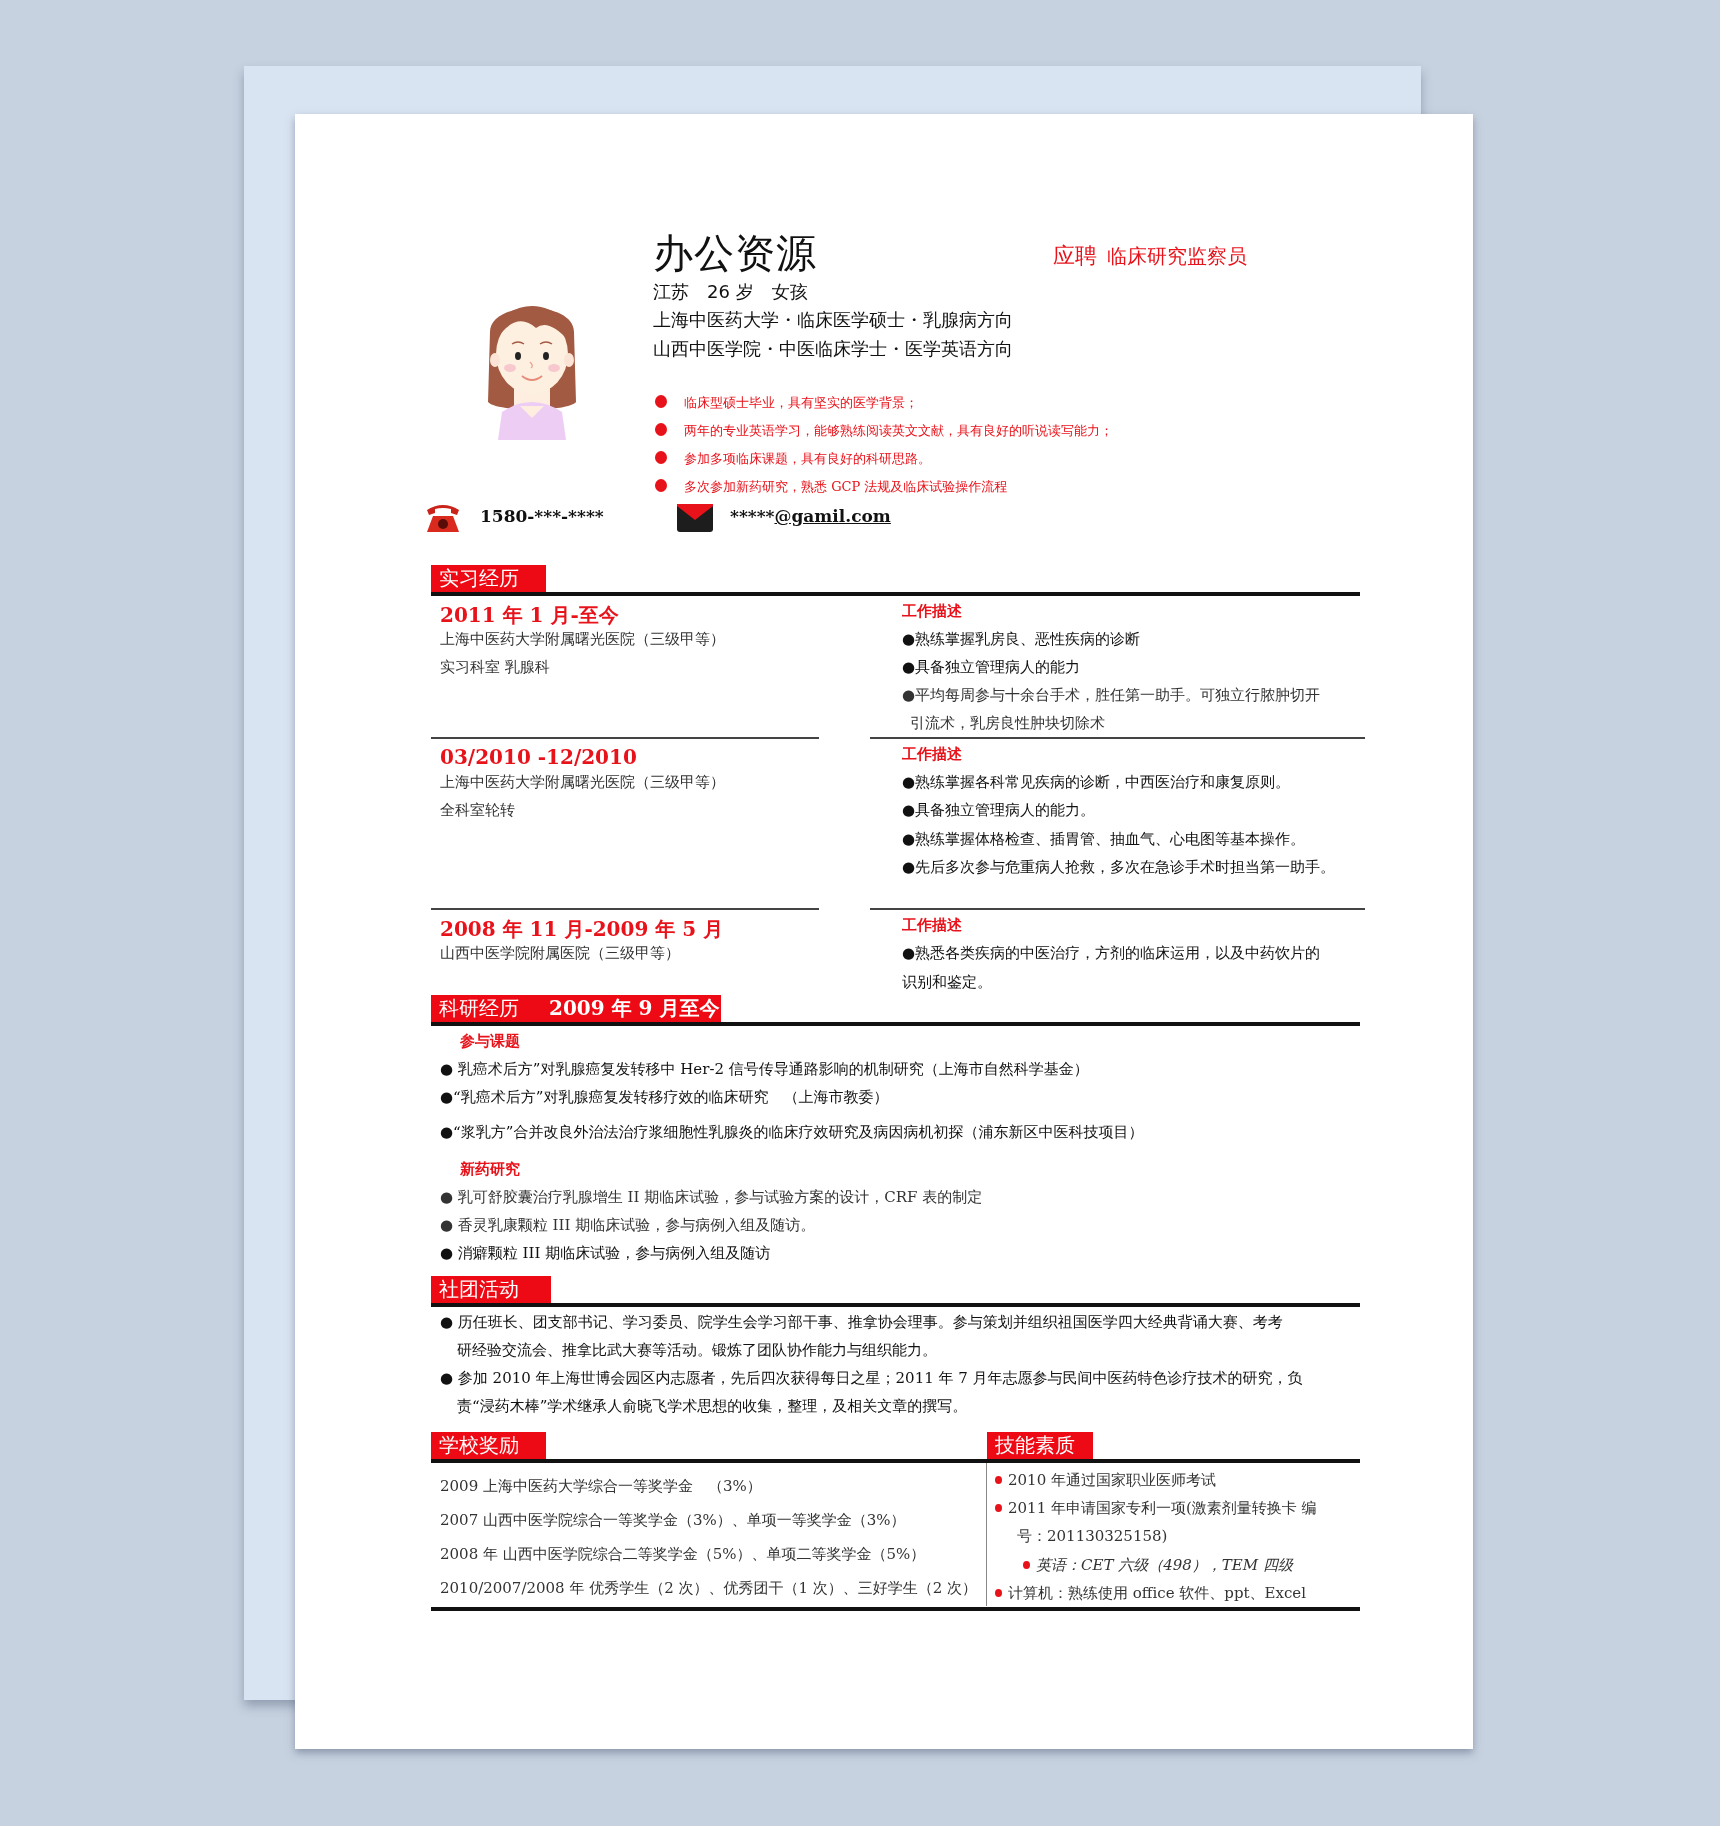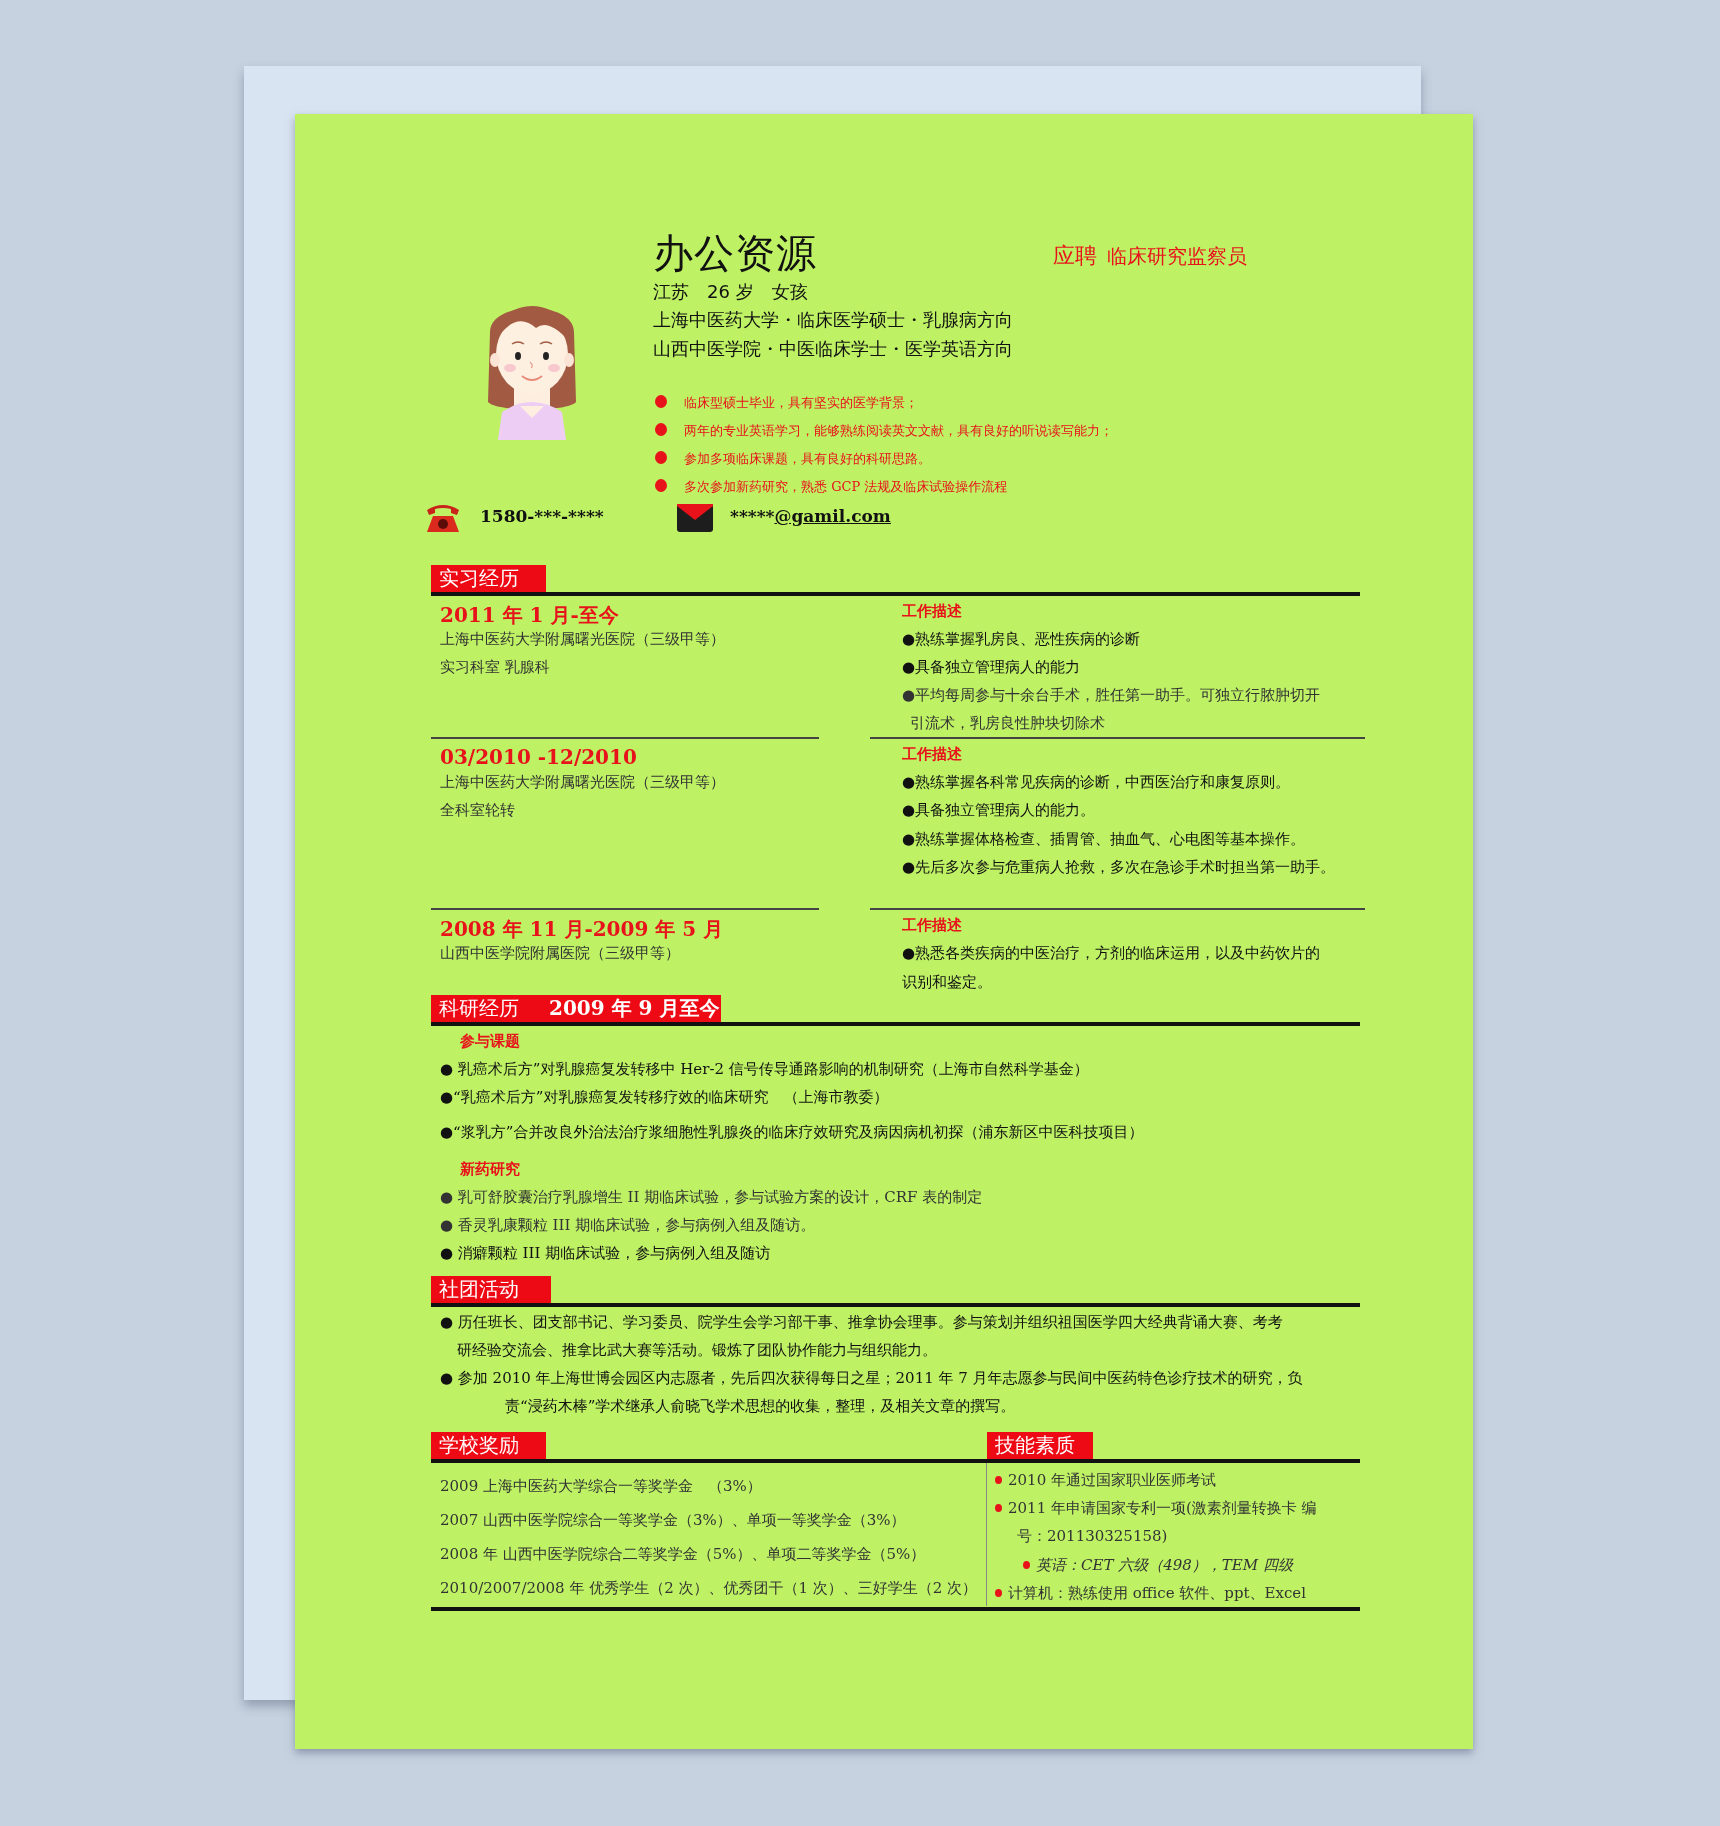--- a/index.html
+++ b/index.html
@@ -1,18 +1,18 @@
 <!DOCTYPE html>
 <html><head>
 <meta charset="utf-8">
 <style>
   html,body{margin:0;padding:0;}
   body{width:1720px;height:1826px;background:#c7d2e0;position:relative;overflow:hidden;font-family:"DejaVu Serif","Liberation Serif",serif;color:#222;}
   .back-page{position:absolute;left:244px;top:66px;width:1177px;height:1634px;background:#d9e4f2;box-shadow:0 6px 10px rgba(80,95,120,0.45);}
-  .page{position:absolute;left:295px;top:114px;width:1178px;height:1635px;background:#bef264;box-shadow:0 4px 8px rgba(80,95,120,0.5);}
+  .page{position:absolute;left:295px;top:114px;width:1178px;height:1635px;background:#ffffff;box-shadow:0 4px 8px rgba(80,95,120,0.5);}
   .abs{position:absolute;white-space:nowrap;}
   .name{font-family:"DejaVu Sans","Liberation Sans",sans-serif;font-size:40px;color:#111;letter-spacing:1px;}
   .apply{font-size:22px;color:#e8121a;font-family:"DejaVu Sans","Liberation Sans",sans-serif;}
   .apply .pos{font-size:20px;margin-left:10px;}
   .info{font-size:18px;color:#111;font-family:"DejaVu Sans","Liberation Sans",sans-serif;}
   .hl{font-size:13px;color:#e8121a;}
   .hl .dot{display:inline-block;width:12px;height:13px;border-radius:50%;background:#e8121a;margin-right:17px;vertical-align:-1px;}
   .contact{font-size:17px;font-weight:bold;color:#111;}
   .contact u{text-decoration:underline;}
   .sec-bar{position:absolute;height:27px;background:#ee0a14;color:#fff;font-family:"DejaVu Sans","Liberation Sans",sans-serif;font-size:20px;line-height:27px;padding-left:8px;box-sizing:border-box;white-space:nowrap;}
@@ -124,21 +124,21 @@
   <div class="abs small-red" style="left:165px;top:1046px;">新药研究</div>
   <div class="abs txt" style="left:145px;top:1074px;">● 乳可舒胶囊治疗乳腺增生 II 期临床试验，参与试验方案的设计，CRF 表的制定</div>
   <div class="abs txt" style="left:145px;top:1102px;">● 香灵乳康颗粒 III 期临床试验，参与病例入组及随访。</div>
   <div class="abs txt-dark" style="left:145px;top:1130px;">● 消癖颗粒 III 期临床试验，参与病例入组及随访</div>
 
   <div class="sec-bar" style="left:136px;top:1162px;width:120px;">社团活动</div>
   <div class="rule" style="left:136px;top:1189px;width:929px;"></div>
   <div class="abs txt-dark" style="left:145px;top:1199px;">● 历任班长、团支部书记、学习委员、院学生会学习部干事、推拿协会理事。参与策划并组织祖国医学四大经典背诵大赛、考考</div>
   <div class="abs txt-dark" style="left:162px;top:1227px;">研经验交流会、推拿比武大赛等活动。锻炼了团队协作能力与组织能力。</div>
   <div class="abs txt-dark" style="left:145px;top:1255px;">● 参加 2010 年上海世博会园区内志愿者，先后四次获得每日之星；2011 年 7 月年志愿参与民间中医药特色诊疗技术的研究，负</div>
-  <div class="abs txt-dark" style="left:162px;top:1283px;margin-left:48px;">责“浸药木棒”学术继承人俞晓飞学术思想的收集，整理，及相关文章的撰写。</div>
+  <div class="abs txt-dark" style="left:162px;top:1283px;">责“浸药木棒”学术继承人俞晓飞学术思想的收集，整理，及相关文章的撰写。</div>
 
   <div class="sec-bar" style="left:136px;top:1318px;width:115px;">学校奖励</div>
   <div class="rule" style="left:136px;top:1345px;width:929px;"></div>
   <div class="abs txt" style="left:145px;top:1363px;">2009 上海中医药大学综合一等奖学金　（3%）</div>
   <div class="abs txt" style="left:145px;top:1397px;">2007  山西中医学院综合一等奖学金（3%）、单项一等奖学金（3%）</div>
   <div class="abs txt" style="left:145px;top:1431px;">2008 年  山西中医学院综合二等奖学金（5%）、单项二等奖学金（5%）</div>
   <div class="abs txt" style="left:145px;top:1465px;">2010/2007/2008 年  优秀学生（2 次）、优秀团干（1 次）、三好学生（2 次）</div>
 
   <div class="vline" style="left:691px;top:1349px;height:143px;"></div>
 

